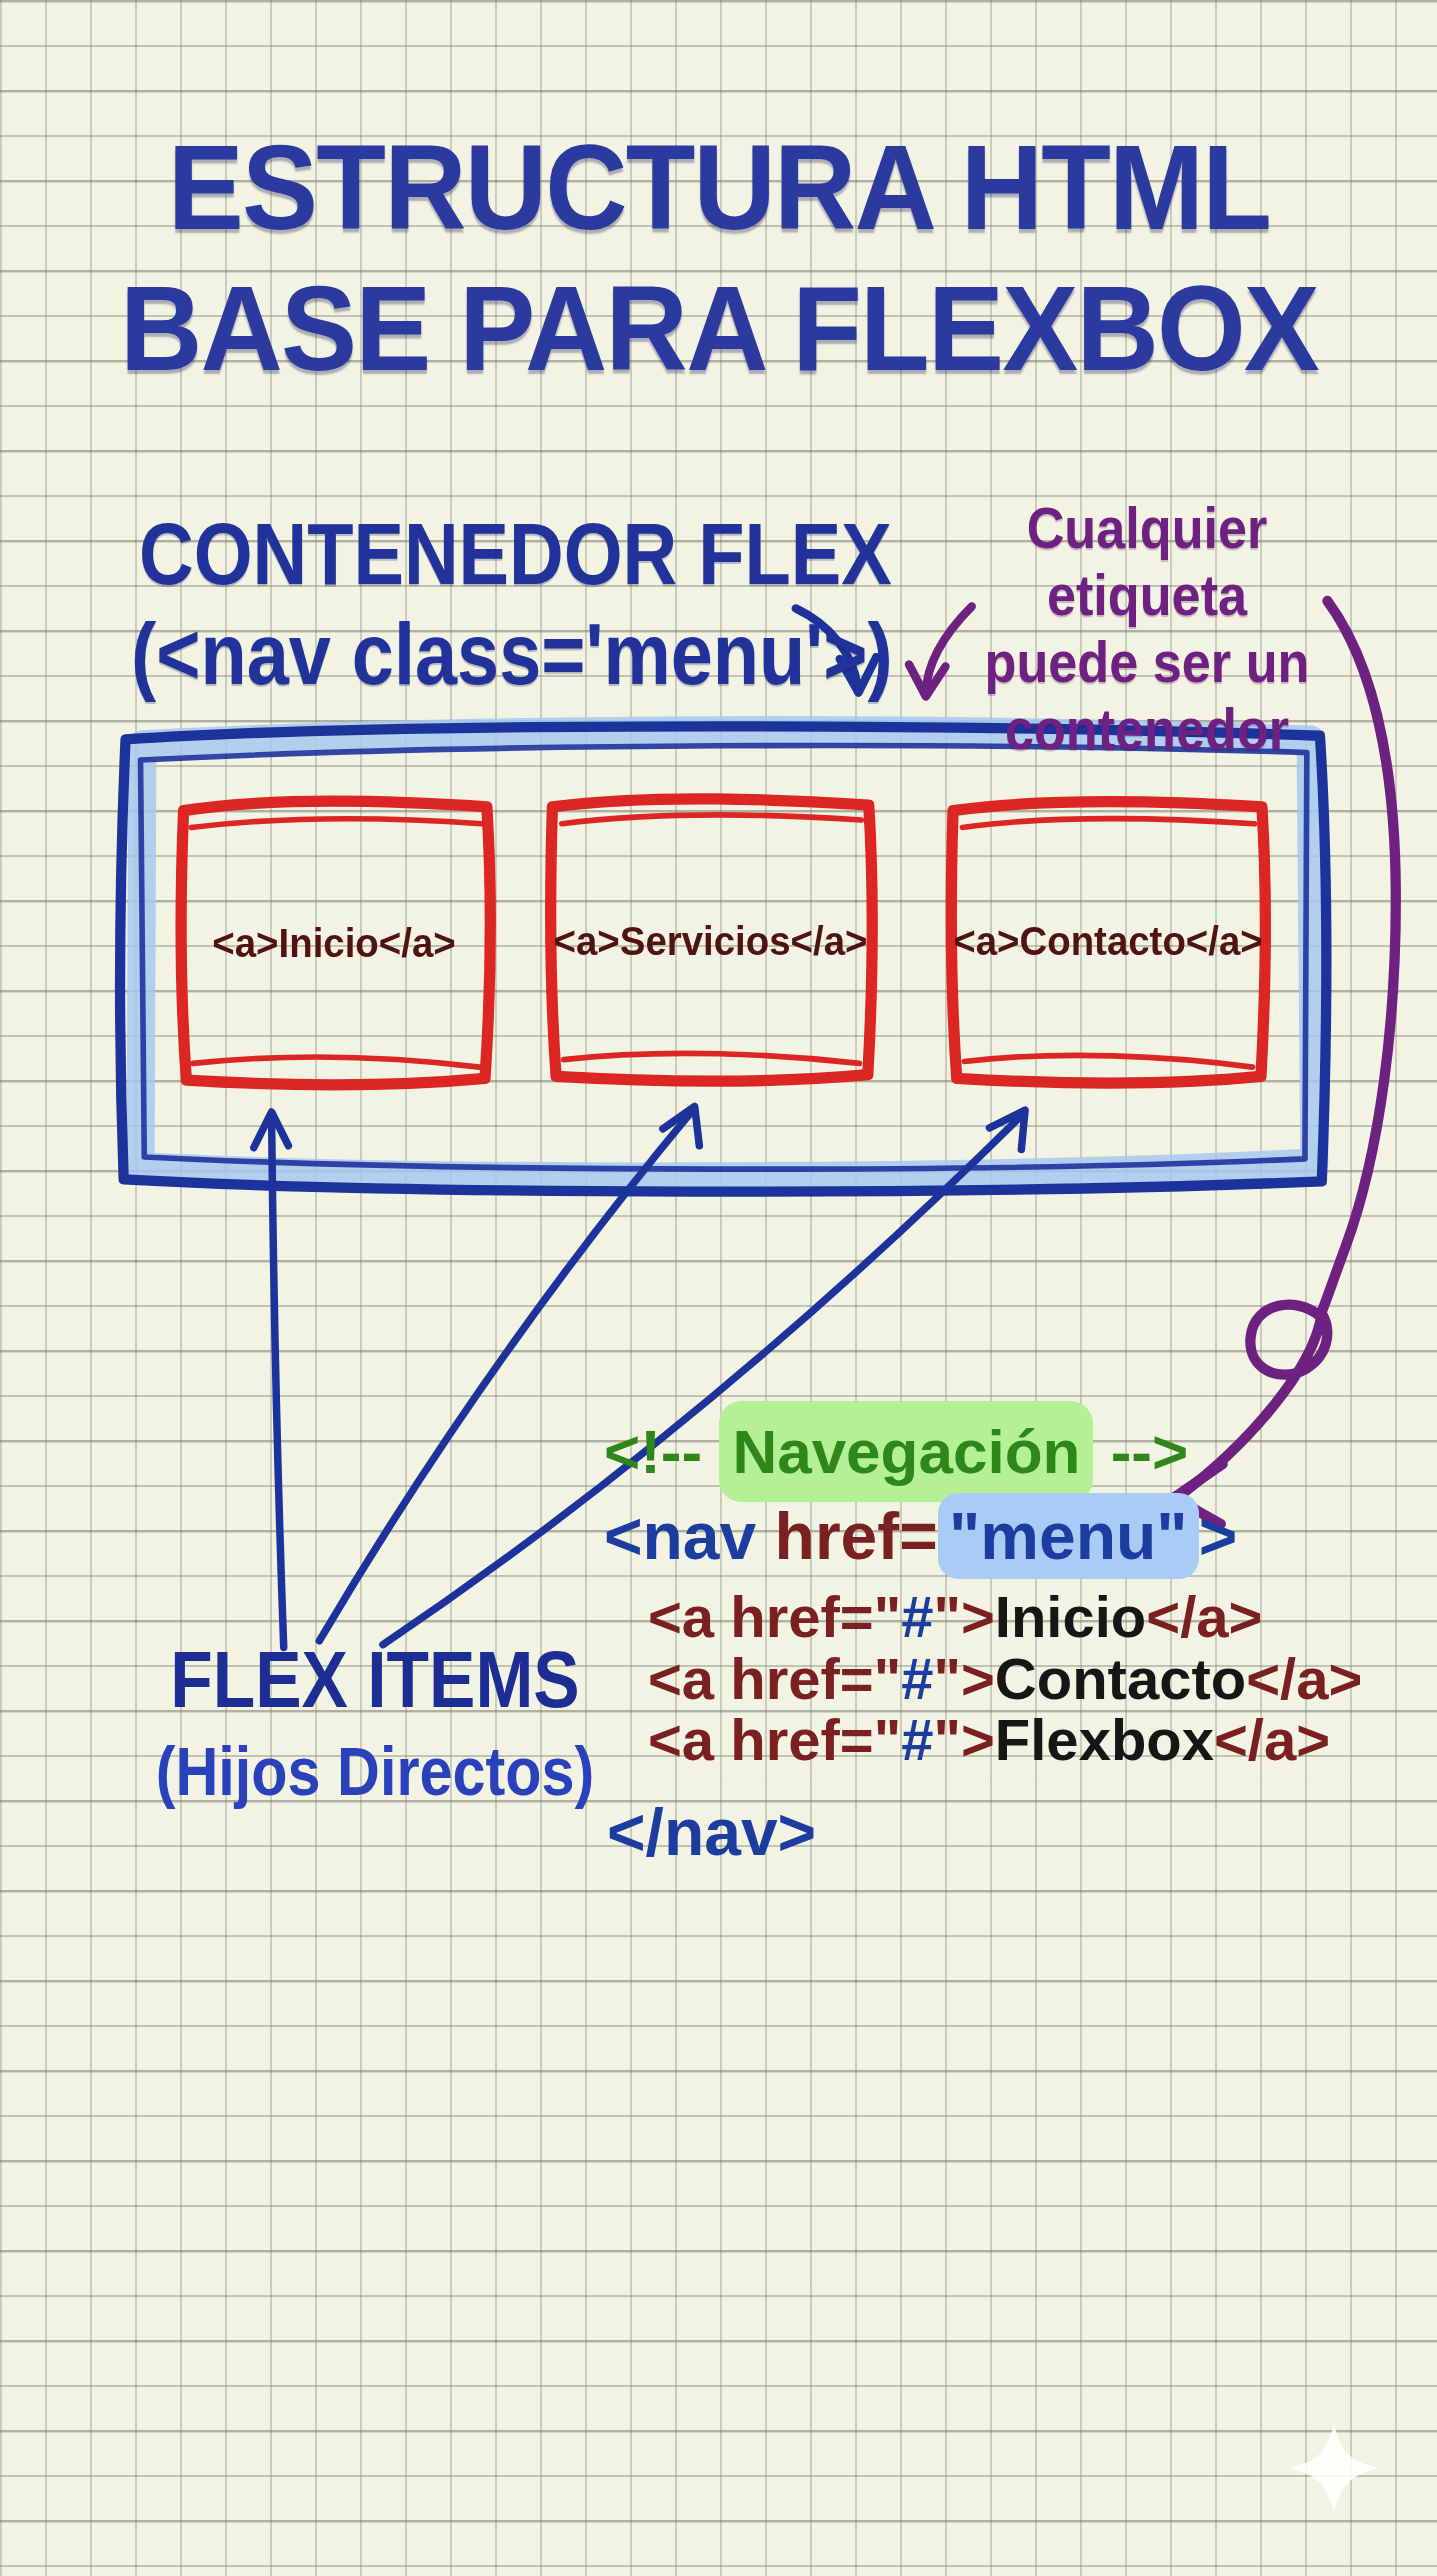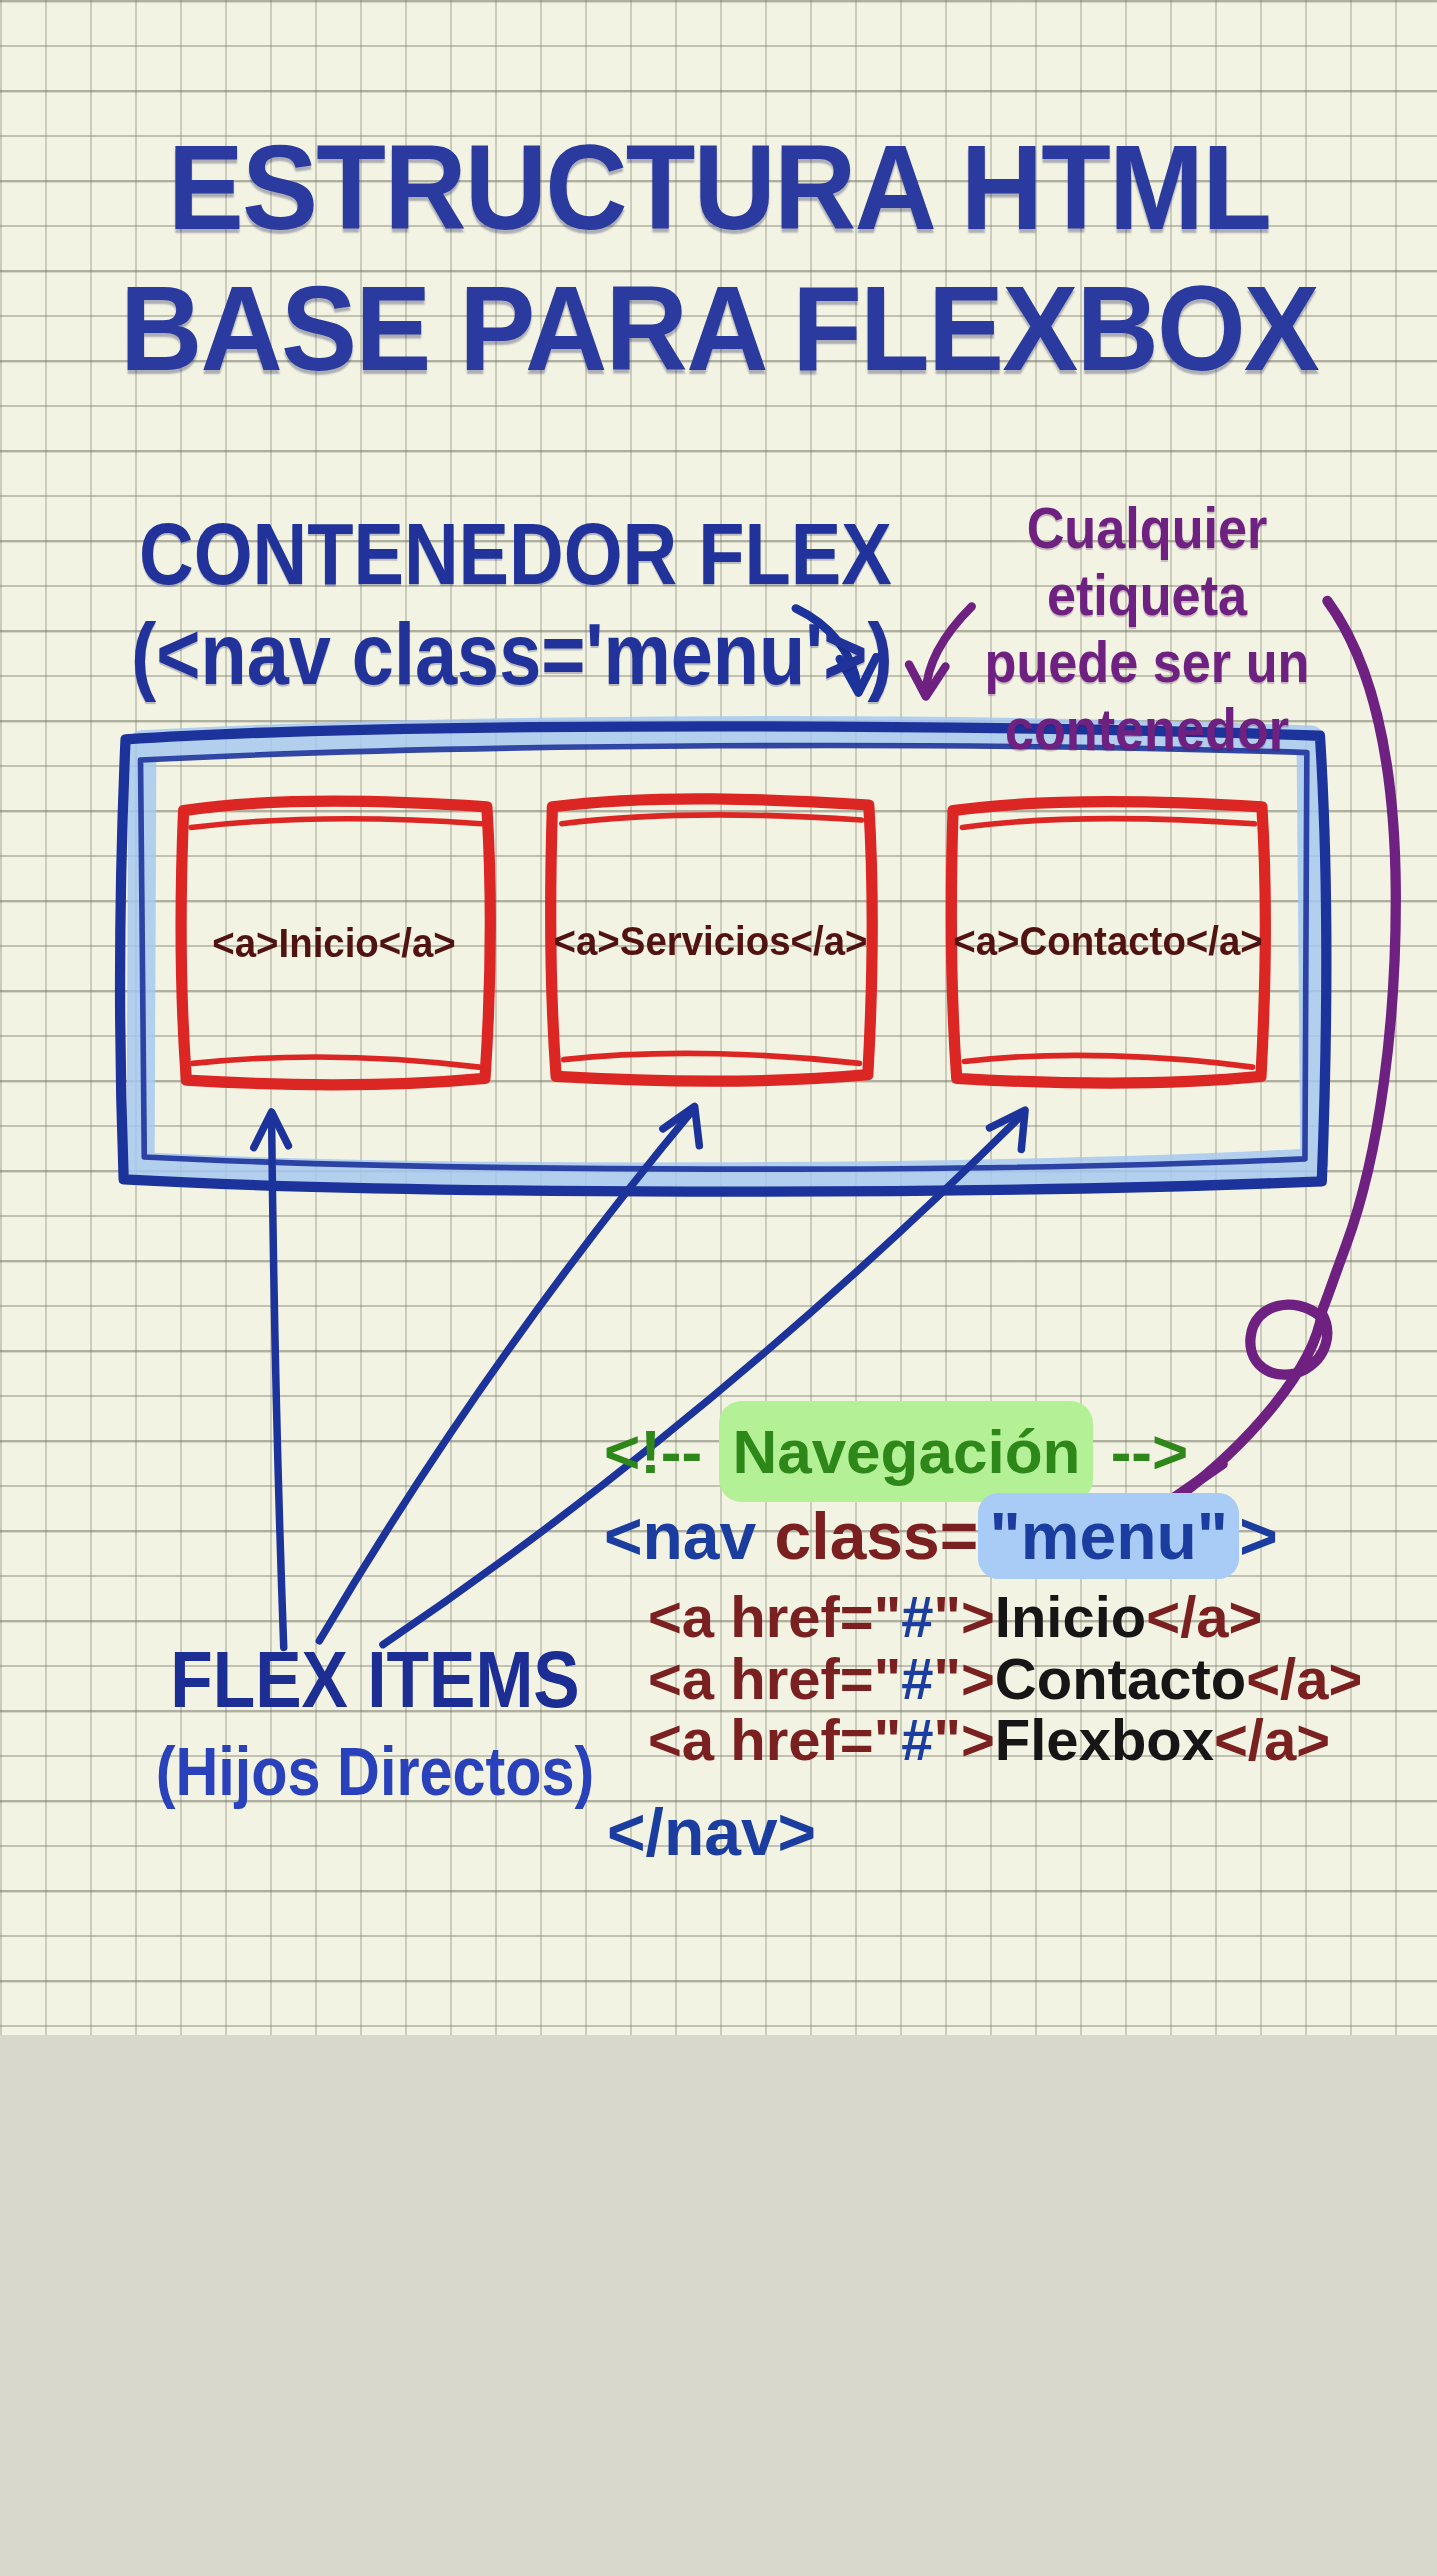--- a/index.html
+++ b/index.html
@@ -1,17 +1,17 @@
 <!DOCTYPE html>
 <html style="font-size:15px"><head>
 <meta charset="utf-8">
 <style>
   html,body{margin:0;padding:0;background:#d8d8cc;}
   .page{
-    position:relative;width:1438px;height:2035px;overflow:hidden;
+    position:relative;width:1438px;height:2576px;overflow:hidden;
     background-color:#f3f3e3;
     background-image:
       repeating-linear-gradient(to bottom, rgba(105,105,88,.20) 0 2.8px, transparent 2.8px 90px),
       repeating-linear-gradient(to bottom, rgba(120,120,104,.40) 0 1.9px, transparent 1.9px 45px),
       repeating-linear-gradient(to right,  rgba(120,120,104,.32) 0 1.9px, transparent 1.9px 45px);
     font-family:"Liberation Sans", sans-serif;
   }
   .abs{position:absolute;}
   .ctr{left:0;width:1438px;text-align:center;}
   .title{
@@ -131,21 +131,21 @@
 
   <div class="abs fi-block" style="top:1640px">
     <div class="flex-items-1">FLEX ITEMS</div>
   </div>
   <div class="abs fi-block" style="top:1737px">
     <div class="flex-items-2">(Hijos Directos)</div>
   </div>
 
   <div class="code-line" style="left:604px;top:1421px;font-size:62px"><span class="c-green">&lt;!-- </span><span class="c-green pill-green">Navegación</span><span class="c-green"> --&gt;</span></div>
 
-  <div class="code-line" style="left:604px;top:1503px;font-size:66px"><span class="c-navy">&lt;nav </span><span class="c-maroon">class=</span><span class="c-navy pill-blue">"menu"</span><span class="c-navy">&gt;</span></div>
+  <div class="code-line" style="left:604px;top:1503px;font-size:66px"><span class="c-navy">&lt;nav </span><span class="c-maroon">href=</span><span class="c-navy pill-blue">"menu"</span><span class="c-navy">&gt;</span></div>
 
   <div class="code-line" style="left:648px;top:1588px;font-size:58px"><span class="c-maroon">&lt;a href="</span><span class="c-navy">#</span><span class="c-maroon">"&gt;</span><span class="c-black">Inicio</span><span class="c-maroon">&lt;/a&gt;</span></div>
 
   <div class="code-line" style="left:648px;top:1650px;font-size:58px"><span class="c-maroon">&lt;a href="</span><span class="c-navy">#</span><span class="c-maroon">"&gt;</span><span class="c-black">Contacto</span><span class="c-maroon">&lt;/a&gt;</span></div>
 
   <div class="code-line" style="left:648px;top:1711px;font-size:58px"><span class="c-maroon">&lt;a href="</span><span class="c-navy">#</span><span class="c-maroon">"&gt;</span><span class="c-black">Flexbox</span><span class="c-maroon">&lt;/a&gt;</span></div>
 
   <div class="code-line" style="left:607px;top:1799px;font-size:66px"><span class="c-navy">&lt;/nav&gt;</span></div>
 
 

